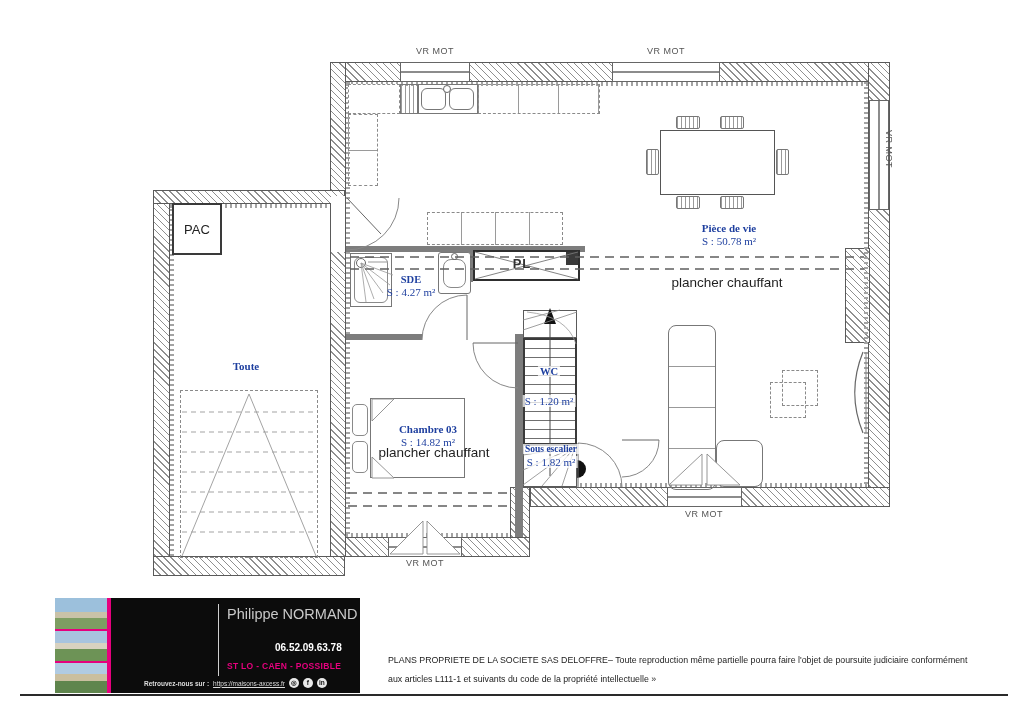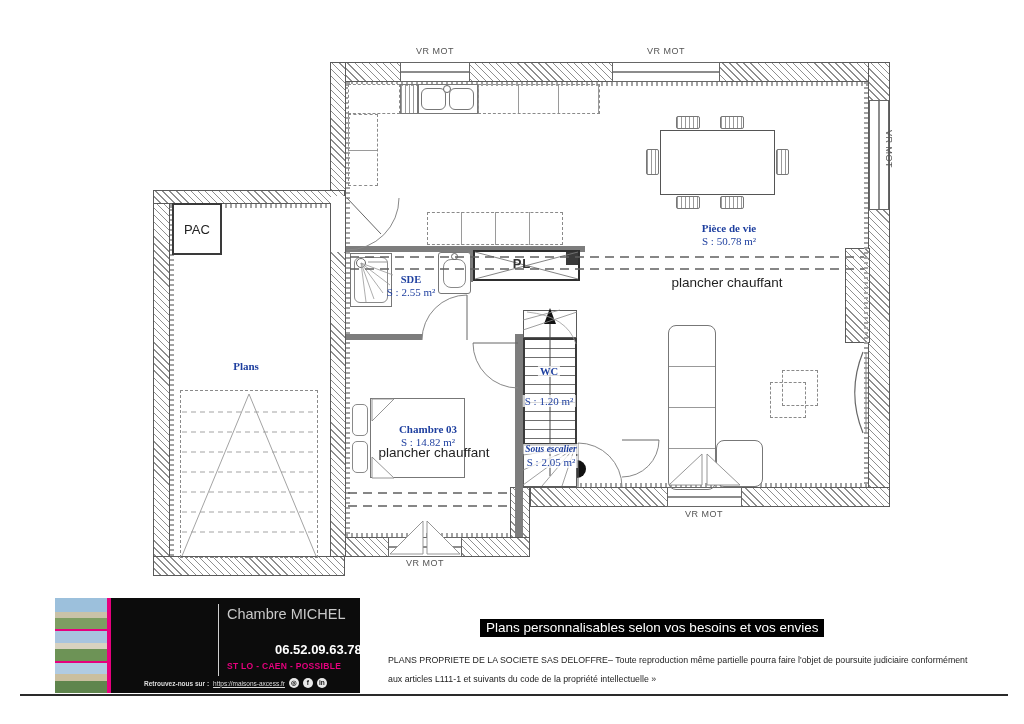--- a/index.html
+++ b/index.html
@@ -223,58 +223,57 @@
   <div class="vr" style="left:666px;top:46px;">VR MOT</div>
   <div class="vr-vert" style="left:884px;top:130px;">VR MOT</div>
   <div class="vr" style="left:704px;top:509px;">VR MOT</div>
   <div class="vr" style="left:425px;top:558px;">VR MOT</div>
 
   <div class="lbl" style="left:729px;top:222px;">Pièce de vie</div>
   <div class="lbl-area" style="left:729px;top:235px;">S : 50.78 m²</div>
   <div class="txt" style="left:727px;top:275px;">plancher chauffant</div>
 
   <div class="lbl" style="left:411px;top:274px;font-size:10.5px;">SDE</div>
-  <div class="lbl-area" style="left:411px;top:286px;">S : 2.55 m²</div>
+  <div class="lbl-area" style="left:411px;top:286px;">S : 4.27 m²</div>
 
   <div class="txt" style="left:522px;top:256px;font-size:13px;color:#333;font-weight:bold;letter-spacing:1px;">PL</div>
 
   <div class="lbl" style="left:549px;top:366px;font-size:10.5px;"><span class="halo">WC</span></div>
   <div class="lbl-area" style="left:549px;top:379px;margin-top:16px;"><span class="halo">S : 1.20 m²</span></div>
 
   <div class="lbl" style="left:428px;top:423px;">Chambre 03</div>
   <div class="lbl-area" style="left:428px;top:436px;">S : 14.82 m²</div>
   <div class="txt" style="left:434px;top:445px;">plancher chauffant</div>
 
-  <div class="lbl" style="left:551px;top:444px;font-size:9.5px;font-style:italic;"><span class="halo">Sous escalier</span></div>
-  <div class="lbl-area" style="left:551px;top:456px;"><span class="halo">S : 2.05 m²</span></div>
-
-  <div class="lbl" style="left:246px;top:360px;">Plans</div>
+  <div class="lbl" style="left:551px;top:444px;font-size:9.5px;"><span class="halo">Sous escalier</span></div>
+  <div class="lbl-area" style="left:551px;top:456px;"><span class="halo">S : 1.82 m²</span></div>
+
+  <div class="lbl" style="left:246px;top:360px;">Toute</div>
 
   <div class="fcard">
     <div style="position:absolute;left:0;top:0;width:52px;height:95px;display:flex;flex-direction:column;">
       <div class="photo" style="height:31px;background:linear-gradient(180deg,#9cc0dc 0 45%,#c9c2a8 45% 65%,#7d9e62 65%);"></div>
       <div class="photo" style="height:30px;background:linear-gradient(180deg,#a8c4de 0 40%,#d8d2c0 40% 60%,#6d9356 60%);"></div>
       <div class="photo" style="height:30px;border-bottom:none;background:linear-gradient(180deg,#b0cbe2 0 35%,#cabf9f 35% 60%,#5f854d 60%);"></div>
     </div>
     <div style="position:absolute;left:52px;top:0;width:4px;height:95px;background:#e6007e;"></div>
 
 
     <div style="position:absolute;left:163px;top:6px;width:1px;height:72px;background:#cfcfcf;"></div>
 
-    <div style="position:absolute;left:172px;top:8px;color:#c9c9c9;font-size:14.5px;white-space:nowrap;">Chambre MICHEL</div>
-    <div style="position:absolute;left:172px;top:44px;color:#fff;font-weight:bold;font-size:13px;white-space:nowrap;padding-left:48px;">06.52.09.63.78</div>
+    <div style="position:absolute;left:172px;top:8px;color:#c9c9c9;font-size:14.5px;white-space:nowrap;">Philippe NORMAND</div>
+    <div style="position:absolute;left:172px;top:44px;color:#fff;font-weight:bold;font-size:10px;white-space:nowrap;padding-left:48px;">06.52.09.63.78</div>
     <div style="position:absolute;left:172px;top:63px;color:#e6007e;font-weight:bold;font-size:8.5px;letter-spacing:.3px;white-space:nowrap;">ST LO - CAEN - POSSIBLE</div>
 
     <div style="position:absolute;left:56px;top:80px;width:249px;display:flex;align-items:center;justify-content:center;gap:4px;">
       <span style="color:#ddd;font-size:6.5px;font-weight:bold;white-space:nowrap;">Retrouvez-nous sur :</span>
       <span style="color:#ddd;font-size:6.5px;text-decoration:underline;white-space:nowrap;">https://maisons-axcess.fr</span>
       <span class="social">◎</span>
       <span class="social">f</span>
       <span class="social">in</span>
     </div>
   </div>
 
-  <div class="banner">Plans personnalisables selon vos besoins et vos envies</div>
   <div class="legal" style="left:388px;top:655px;">PLANS PROPRIETE DE LA SOCIETE SAS DELOFFRE– Toute reproduction même partielle pourra faire l'objet de poursuite judiciaire conformément</div>
   <div class="legal" style="left:388px;top:674px;">aux articles L111-1 et suivants du code de la propriété intellectuelle »</div>
 
   <div style="position:absolute;left:20px;top:694px;width:988px;height:0;border-top:2px solid #2a2a2a;"></div>
 </div>
 
 </body></html>

